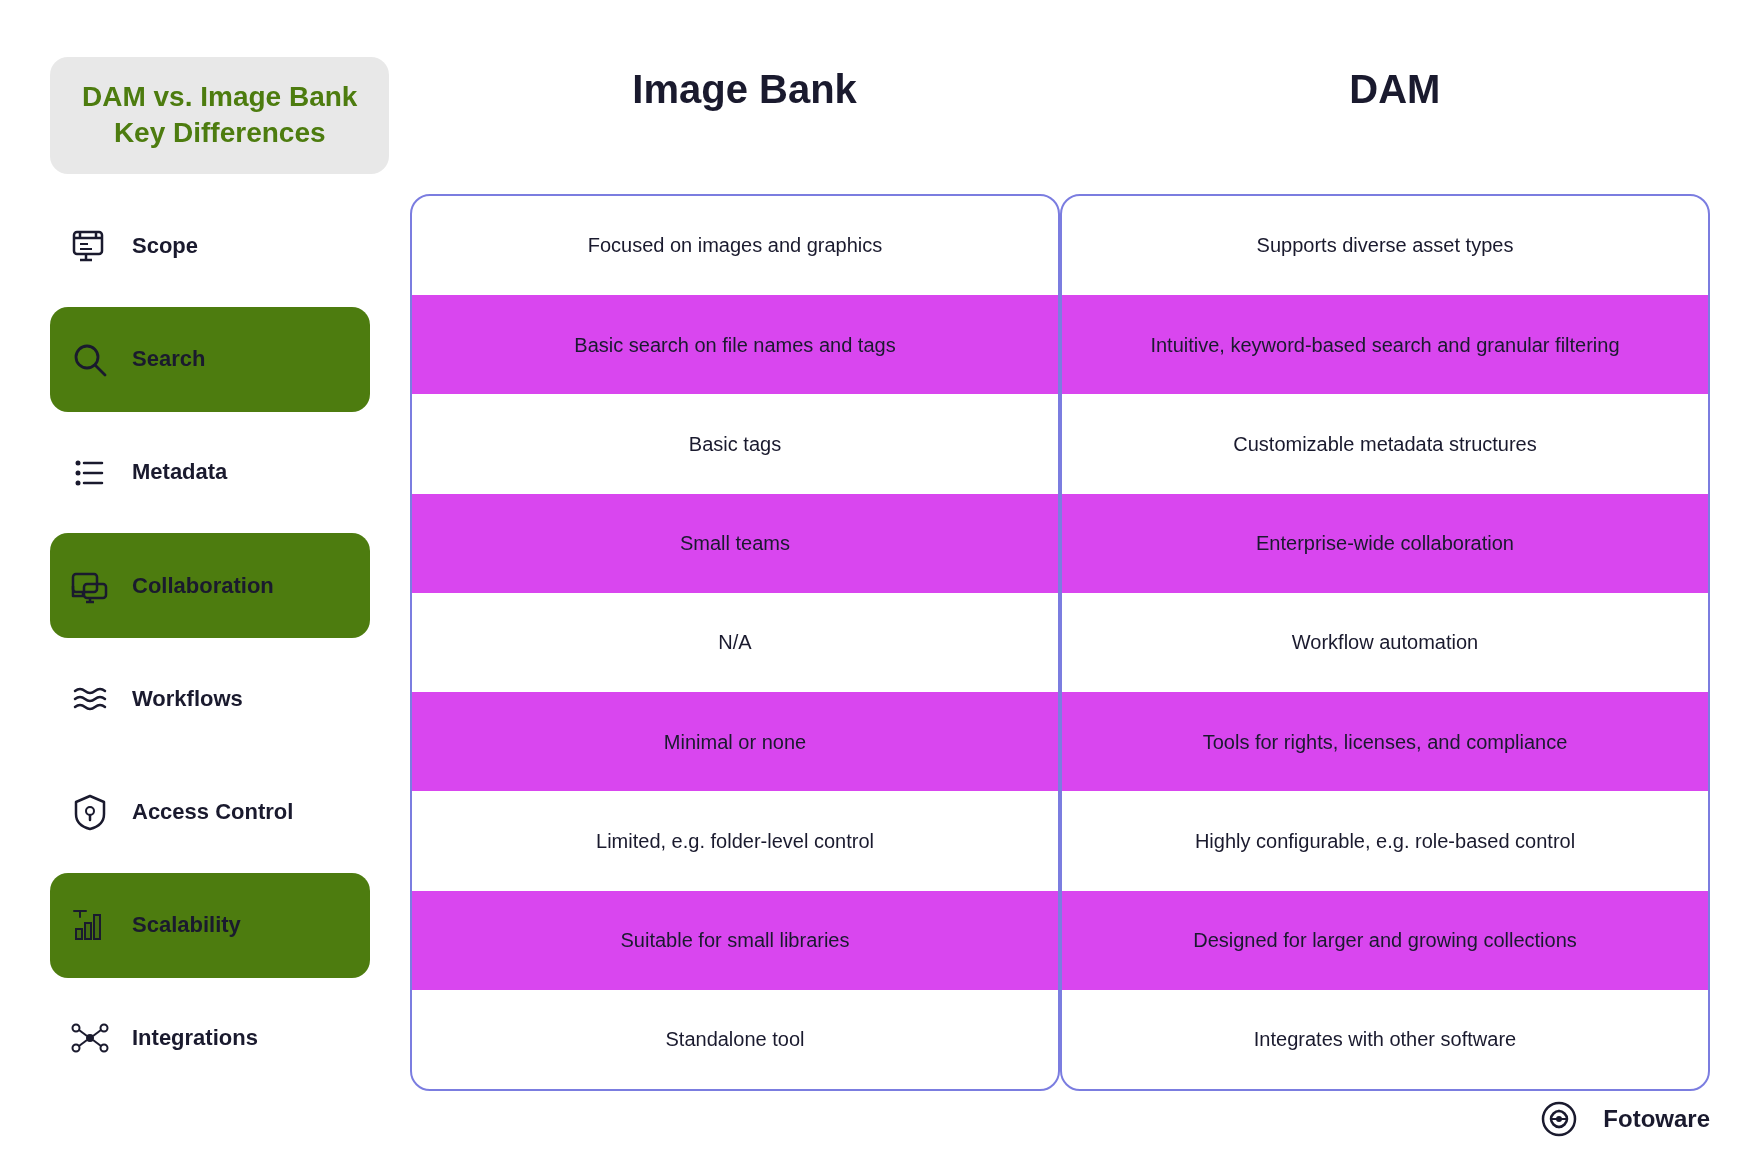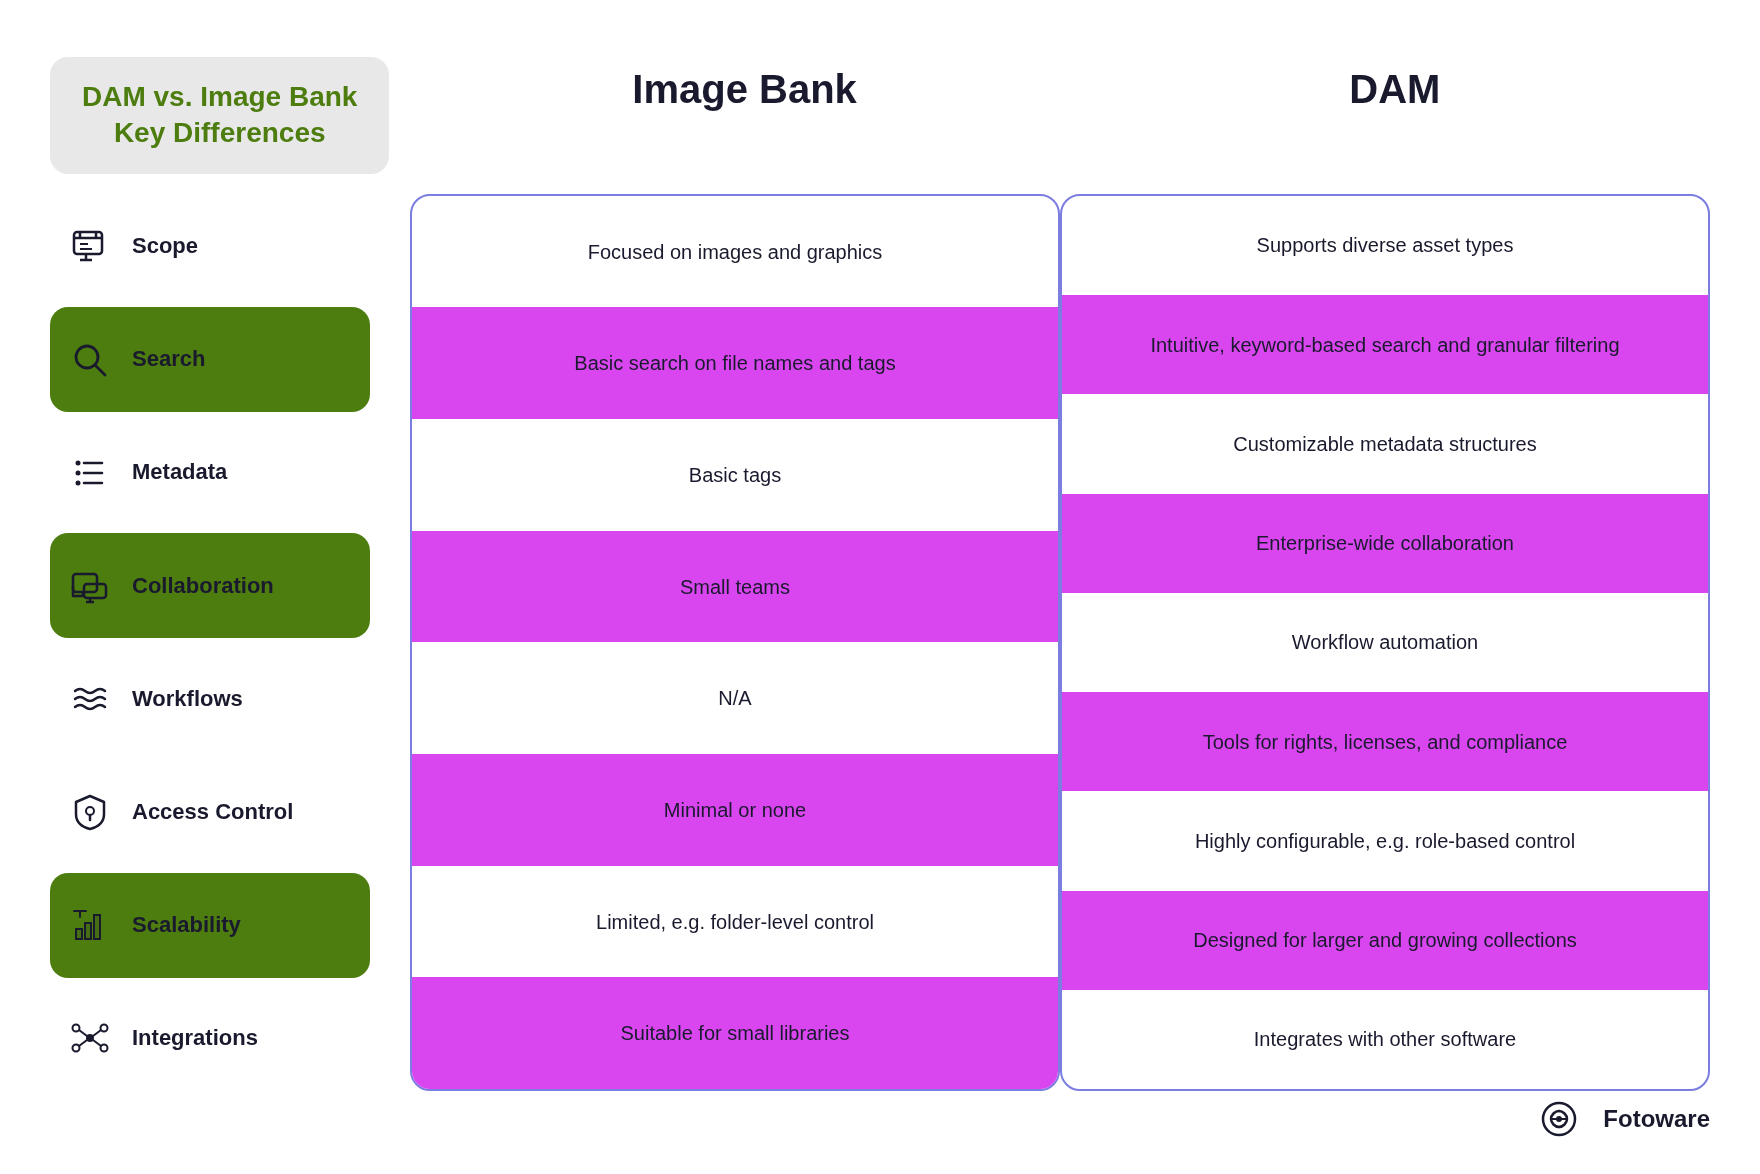--- a/index.html
+++ b/index.html
@@ -268,20 +268,21 @@
     <div class="data-columns">
       <div class="data-col" id="col1">
           <div class="data-cell">Focused on images and graphics</div>
           <div class="data-cell shaded">Basic search on file names and tags</div>
           <div class="data-cell">Basic tags</div>
           <div class="data-cell shaded">Small teams</div>
           <div class="data-cell">N/A</div>
           <div class="data-cell shaded">Minimal or none</div>
           <div class="data-cell">Limited, e.g. folder-level control</div>
           <div class="data-cell shaded">Suitable for small libraries</div>
+          <div class="data-cell">Standalone tool</div>
         </div>
       <div class="data-col" id="col2">
           <div class="data-cell">Supports diverse asset types</div>
           <div class="data-cell shaded">Intuitive, keyword-based search and granular filtering</div>
           <div class="data-cell">Customizable metadata structures</div>
           <div class="data-cell shaded">Enterprise-wide collaboration</div>
           <div class="data-cell">Workflow automation</div>
           <div class="data-cell shaded">Tools for rights, licenses, and compliance</div>
           <div class="data-cell">Highly configurable, e.g. role-based control</div>
           <div class="data-cell shaded">Designed for larger and growing collections</div>

